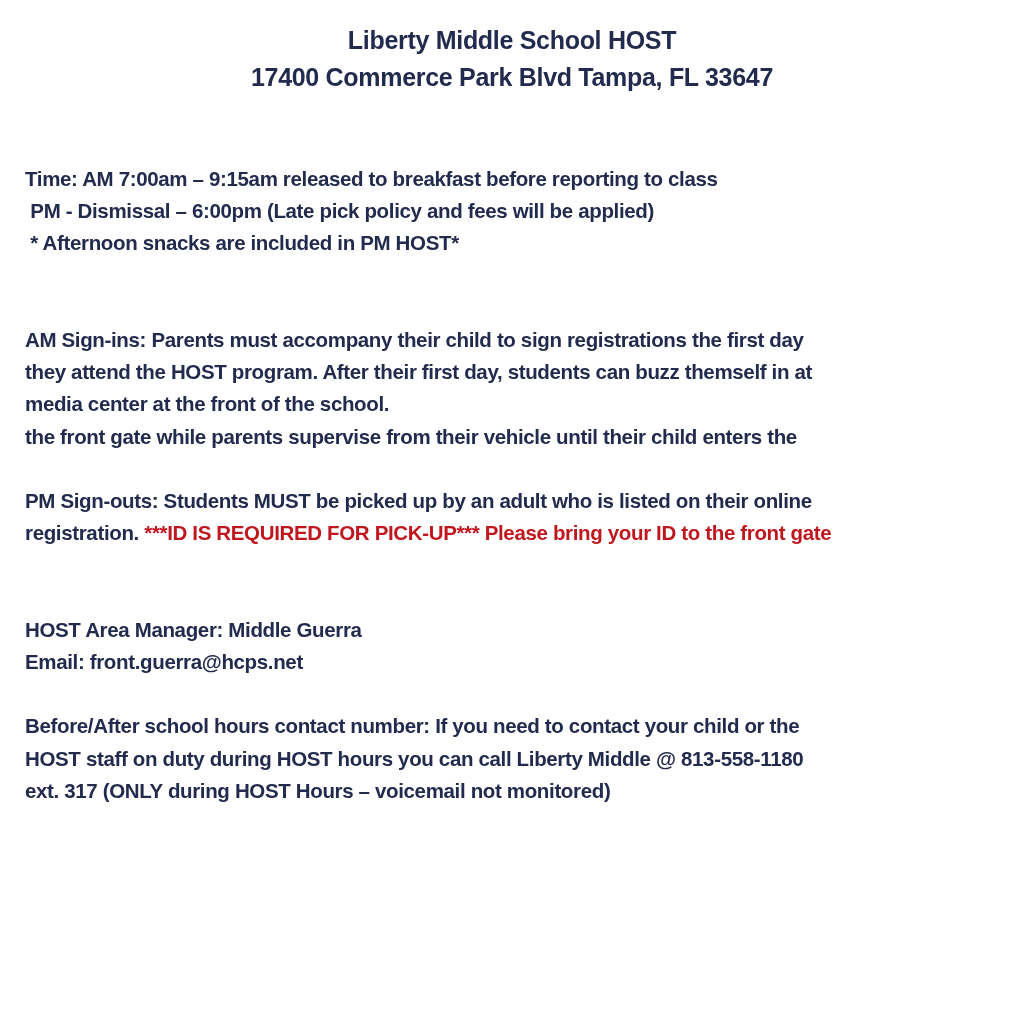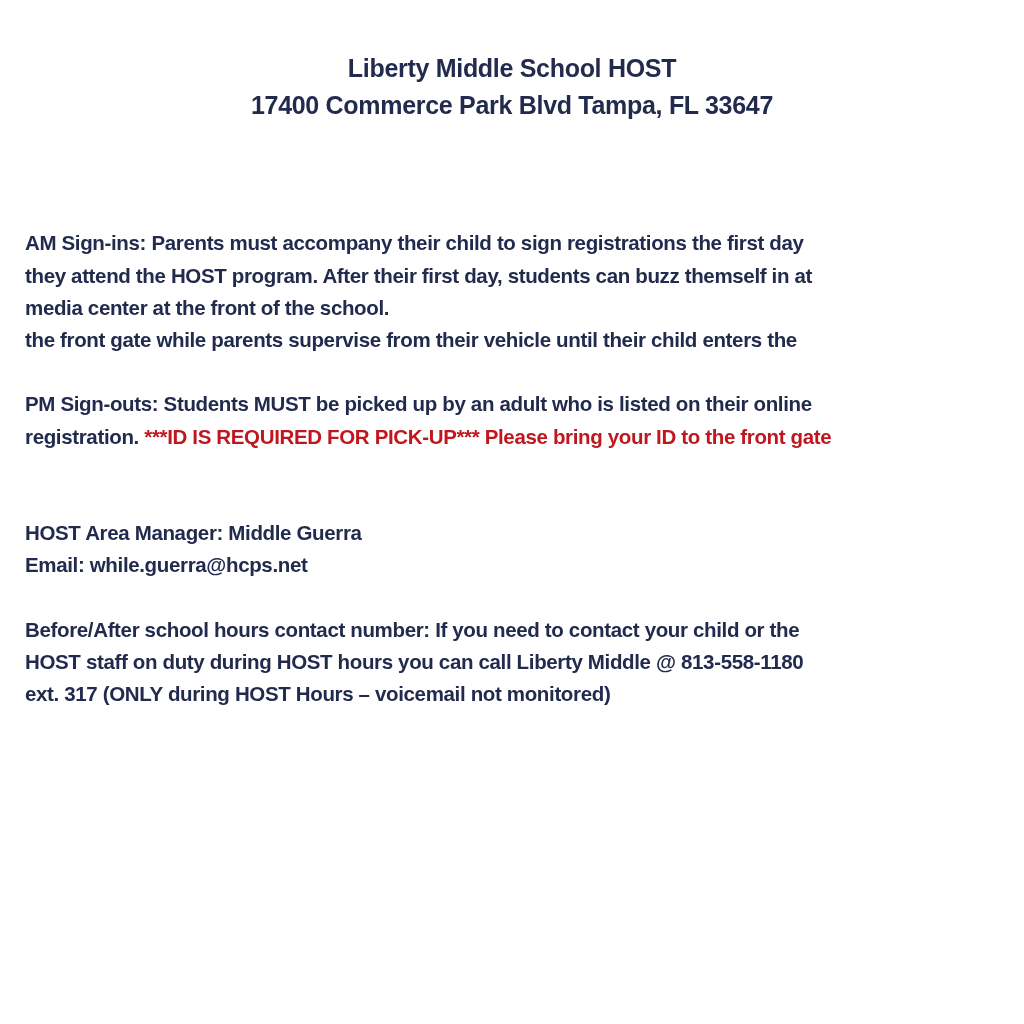--- a/index.html
+++ b/index.html
@@ -1,33 +1,38 @@
 <!DOCTYPE html>
 <html><head>
 <meta charset="utf-8">
 <style>
   html, body { margin: 0; padding: 0; background: #ffffff; }
   body { width: 1024px; height: 1024px; overflow: hidden; font-family: "Liberation Sans", "DejaVu Sans", sans-serif; color: #222b4d; }
   .page { position: relative; width: 1024px; height: 1024px; }
-  .header { position: absolute; top: 22px; left: 0; width: 1024px; text-align: center; font-weight: bold; font-size: 25px; line-height: 37px; letter-spacing: -0.3px; margin-top: 28px; }
+  .header { position: absolute; top: 22px; left: 0; width: 1024px; text-align: center; font-weight: bold; font-size: 25px; line-height: 37px; letter-spacing: -0.3px; }
   .body { position: absolute; top: 163px; left: 25px; width: 980px; font-weight: bold; font-size: 20.5px; line-height: 32.2px; letter-spacing: -0.35px; }
   .line { white-space: nowrap; }
   .blank { height: 32.2px; }
   .red { color: #c0171e; }
 </style>
 </head>
 <body>
 
 <div class="page">
   <div class="header">
     <div class="line">Liberty Middle School HOST</div>
     <div class="line">17400 Commerce Park Blvd Tampa, FL 33647</div>
   </div>
 
   <div class="body">
+    <div>
+      <div class="line" style="white-space:pre">Time: AM 7:00am – 9:15am released to breakfast before reporting to class</div>
+      <div class="line" style="white-space:pre"> PM - Dismissal – 6:00pm (Late pick policy and fees will be applied)</div>
+      <div class="line" style="white-space:pre"> * Afternoon snacks are included in PM HOST*</div>
+    </div>
     <div class="blank"></div>
 
     <div class="blank"></div>
 
     <div>
       <div class="line">AM Sign-ins: Parents must accompany their child to sign registrations the first day</div>
       <div class="line">they attend the HOST program. After their first day, students can buzz themself in at</div>
       <div class="line">media center at the front of the school.</div>
       <div class="line">the front gate while parents supervise from their vehicle until their child enters the</div>
     </div>
@@ -36,21 +41,21 @@
     <div>
       <div class="line">PM Sign-outs: Students MUST be picked up by an adult who is listed on their online</div>
       <div class="line" style="white-space:pre"><span>registration. </span><span class="red">***ID IS REQUIRED FOR PICK-UP*** Please bring your ID to the front gate</span></div>
     </div>
     <div class="blank"></div>
 
     <div class="blank"></div>
 
     <div>
       <div class="line">HOST Area Manager: Middle Guerra</div>
-      <div class="line">Email: while.guerra@hcps.net</div>
+      <div class="line">Email: front.guerra@hcps.net</div>
     </div>
     <div class="blank"></div>
 
     <div>
       <div class="line">Before/After school hours contact number: If you need to contact your child or the</div>
       <div class="line">HOST staff on duty during HOST hours you can call Liberty Middle @ 813-558-1180</div>
       <div class="line">ext. 317 (ONLY during HOST Hours – voicemail not monitored)</div>
     </div>
   </div>
 </div>

